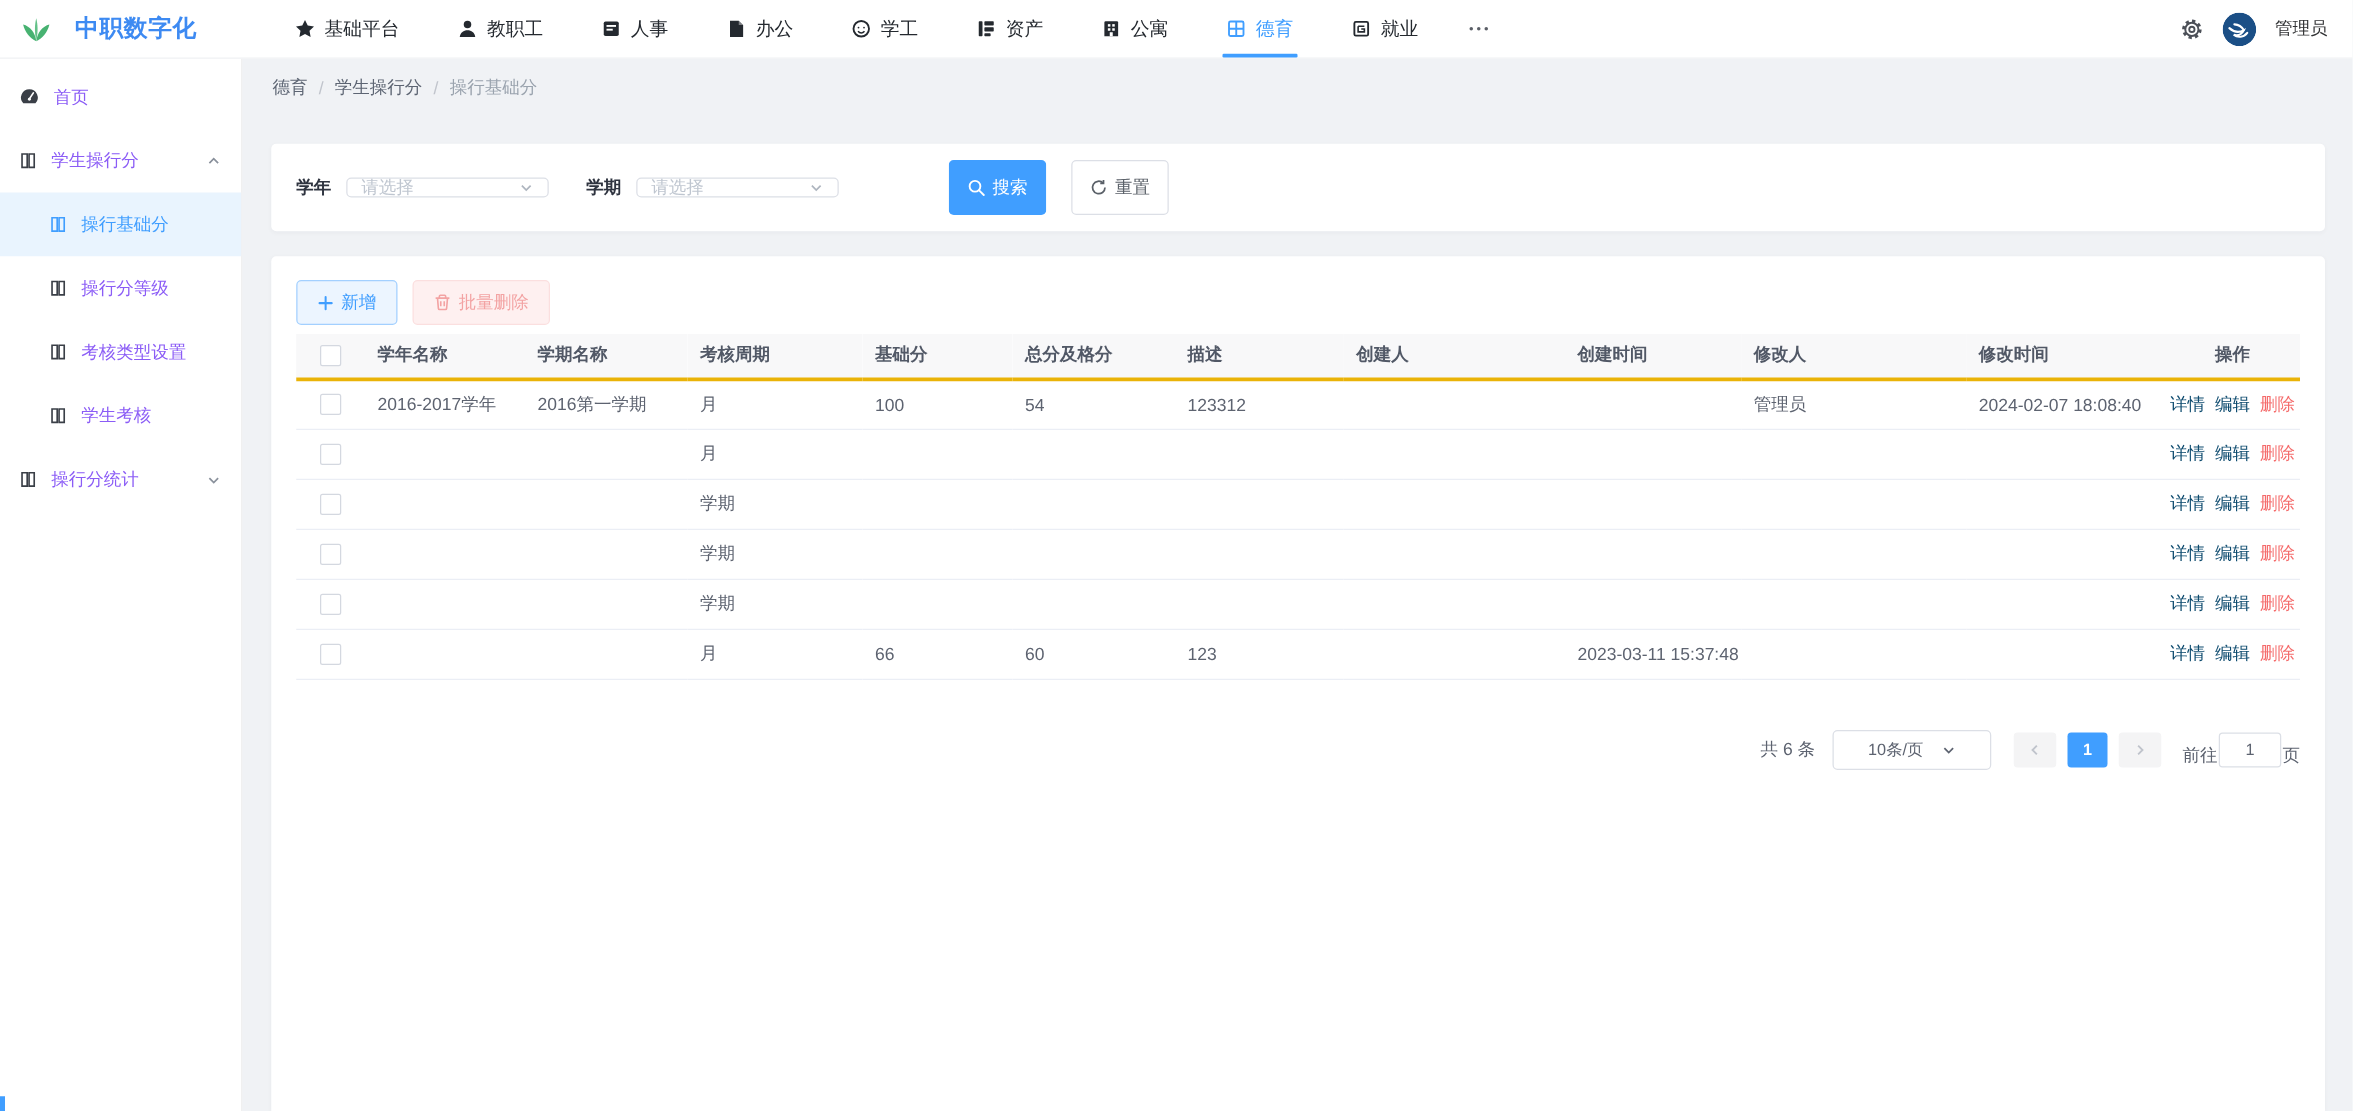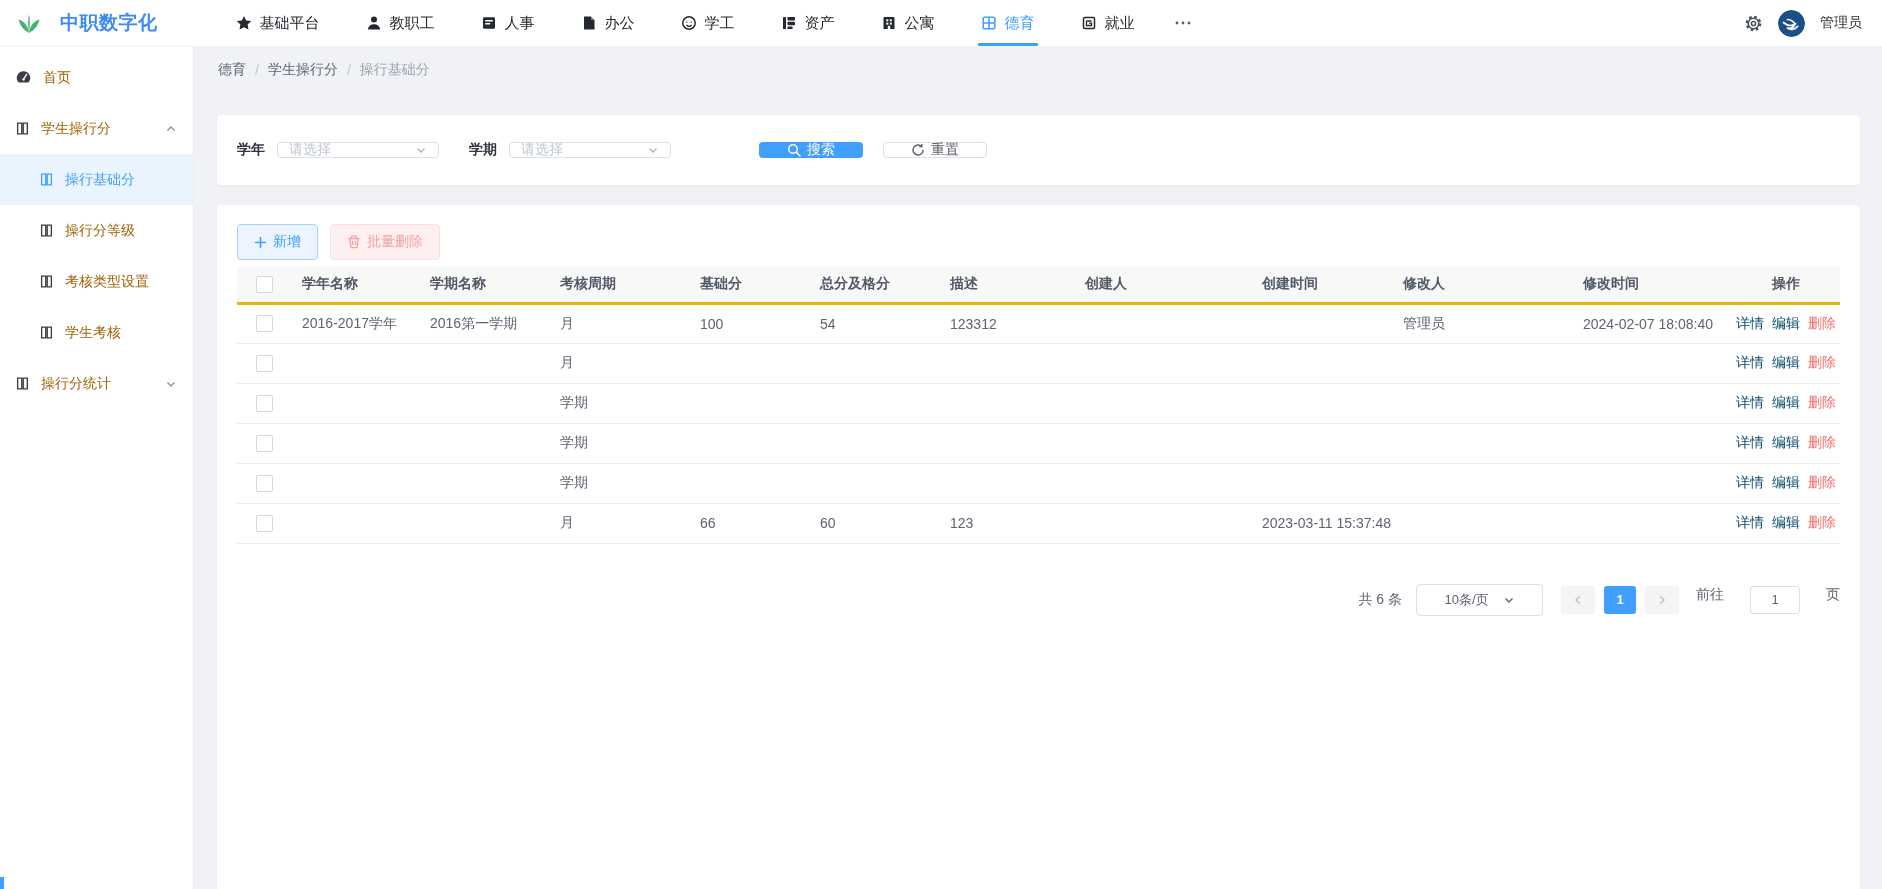--- a/index.html
+++ b/index.html
@@ -26,21 +26,21 @@
   .nav-item.more { padding:0 16px; color:#5a5e66; }
   .nav-right { margin-left:auto; display:flex; align-items:center; gap:15px; }
   .gear { color:#4c5058; cursor:pointer; }
   .avatar { display:block; width:27px; height:27px; border-radius:50%; overflow:hidden; cursor:pointer; }
   .username { font-size:14px; color:#303133; cursor:pointer; }
 
   
   .sidebar { position:absolute; top:47px; left:0; bottom:0; width:194px; background:#fff;
     border-right:1px solid #ececec; box-sizing:border-box; padding-top:5px; }
   .menu-item { height:51px; display:flex; align-items:center; gap:11px; padding:0 16px 0 15px;
-    font-size:14px; color:#a16207; cursor:pointer; }
+    font-size:14px; color:#8b5cf6; cursor:pointer; }
   .menu-item .mi-icon { color:#3a3f47; display:flex; }
   .menu-item .chev { margin-left:auto; color:#8a919c; display:flex; }
   .menu-item.sub { padding-left:39px; }
   .menu-item.sub.active { background:#e9f4fe; color:#409eff; }
   .menu-item.sub.active .mi-icon { color:#409eff; }
 
   
   .main { position:absolute; left:194px; top:47px; right:0; bottom:0; background:#f0f2f5;
     display:flex; flex-direction:column; overflow:hidden; }
   .breadcrumb { height:46px; display:flex; align-items:center; padding-left:24px; font-size:14px; flex:none; }
@@ -56,23 +56,23 @@
   .filter-fields { display:flex; }
   .field { display:flex; align-items:center; }
   .field + .field { margin-left:30px; }
   .field label { font-size:14px; font-weight:700; color:#2f3440; margin-right:12px; white-space:nowrap; }
   .select { width:162px; height:16px; border:1px solid #dcdfe6; border-radius:4px; background:#fff;
     display:flex; align-items:center; justify-content:space-between; padding:0 11px;
     box-sizing:border-box; cursor:pointer; }
   .select .ph { font-size:14px; color:#bfc6d0; }
   .select .chev { color:#aeb5bf; display:flex; }
   .filter-actions { margin-left:88px; display:flex; align-items:center; gap:20px; }
-  .btn { display:inline-flex; align-items:center; justify-content:center; gap:6px; height:16px;
+  .btn { display:inline-flex; align-items:center; justify-content:center; gap:6px; height:44px;
     border-radius:4px; font-size:14px; font-family:inherit; cursor:pointer;
-    border:1px solid transparent; padding:0 27px; box-sizing:border-box; white-space:nowrap; }
+    border:1px solid transparent; padding:0 14px; box-sizing:border-box; white-space:nowrap; }
   .btn-primary { background:#409eff; color:#fff; }
   .btn-plain { background:#fff; border-color:#dcdfe6; color:#5a6068; }
 
   
   .table-card { flex:1; margin:20px 22px 0 23px; padding:19px 20px 0; box-sizing:border-box;
     border-radius:4px 4px 0 0; }
   .toolbar { display:flex; gap:12px; }
   .btn-add { height:36px; background:#ecf5ff; border-color:#a3d0ff; color:#409eff; padding:0 16px; }
   .btn-batch-delete { height:36px; background:#fef0f0; border-color:#fbdfdf; color:#f3a3a3;
     padding:0 16px; cursor:not-allowed; }
@@ -97,21 +97,21 @@
   .pg-total { margin-right:14px; }
   .page-size-select { width:127px; height:32px; border:1px solid #dcdfe6; border-radius:4px;
     display:flex; align-items:center; justify-content:center; gap:14px; font-size:13px;
     color:#5d6370; cursor:pointer; box-sizing:border-box; background:#fff; }
   .pager { display:flex; align-items:center; margin-left:18px; gap:9px; }
   .pager-btn { width:34px; height:28px; background:#f4f4f5; border:none; border-radius:3px;
     display:flex; align-items:center; justify-content:center; color:#c0c4cc; cursor:pointer; }
   .pager-num { min-width:32px; height:28px; border:none; border-radius:3px; background:#409eff;
     color:#fff; font-size:13px; font-weight:700; display:flex; align-items:center;
     justify-content:center; cursor:pointer; font-family:inherit; }
-  .goto { display:flex; align-items:flex-start; margin-left:17px; gap:26px; }
+  .goto { display:flex; align-items:flex-end; margin-left:17px; gap:1px; }
   .goto-input { width:50px; height:28px; border:1px solid #dcdfe6; border-radius:3px;
     text-align:center; font-size:13px; color:#5d6370; font-family:inherit; box-sizing:border-box; }
 
   .scroll-hint { position:absolute; left:0; bottom:0; width:4px; height:12px; background:#409eff; }
 </style>
 </head>
 <body>
 
 <div class="app">
 

